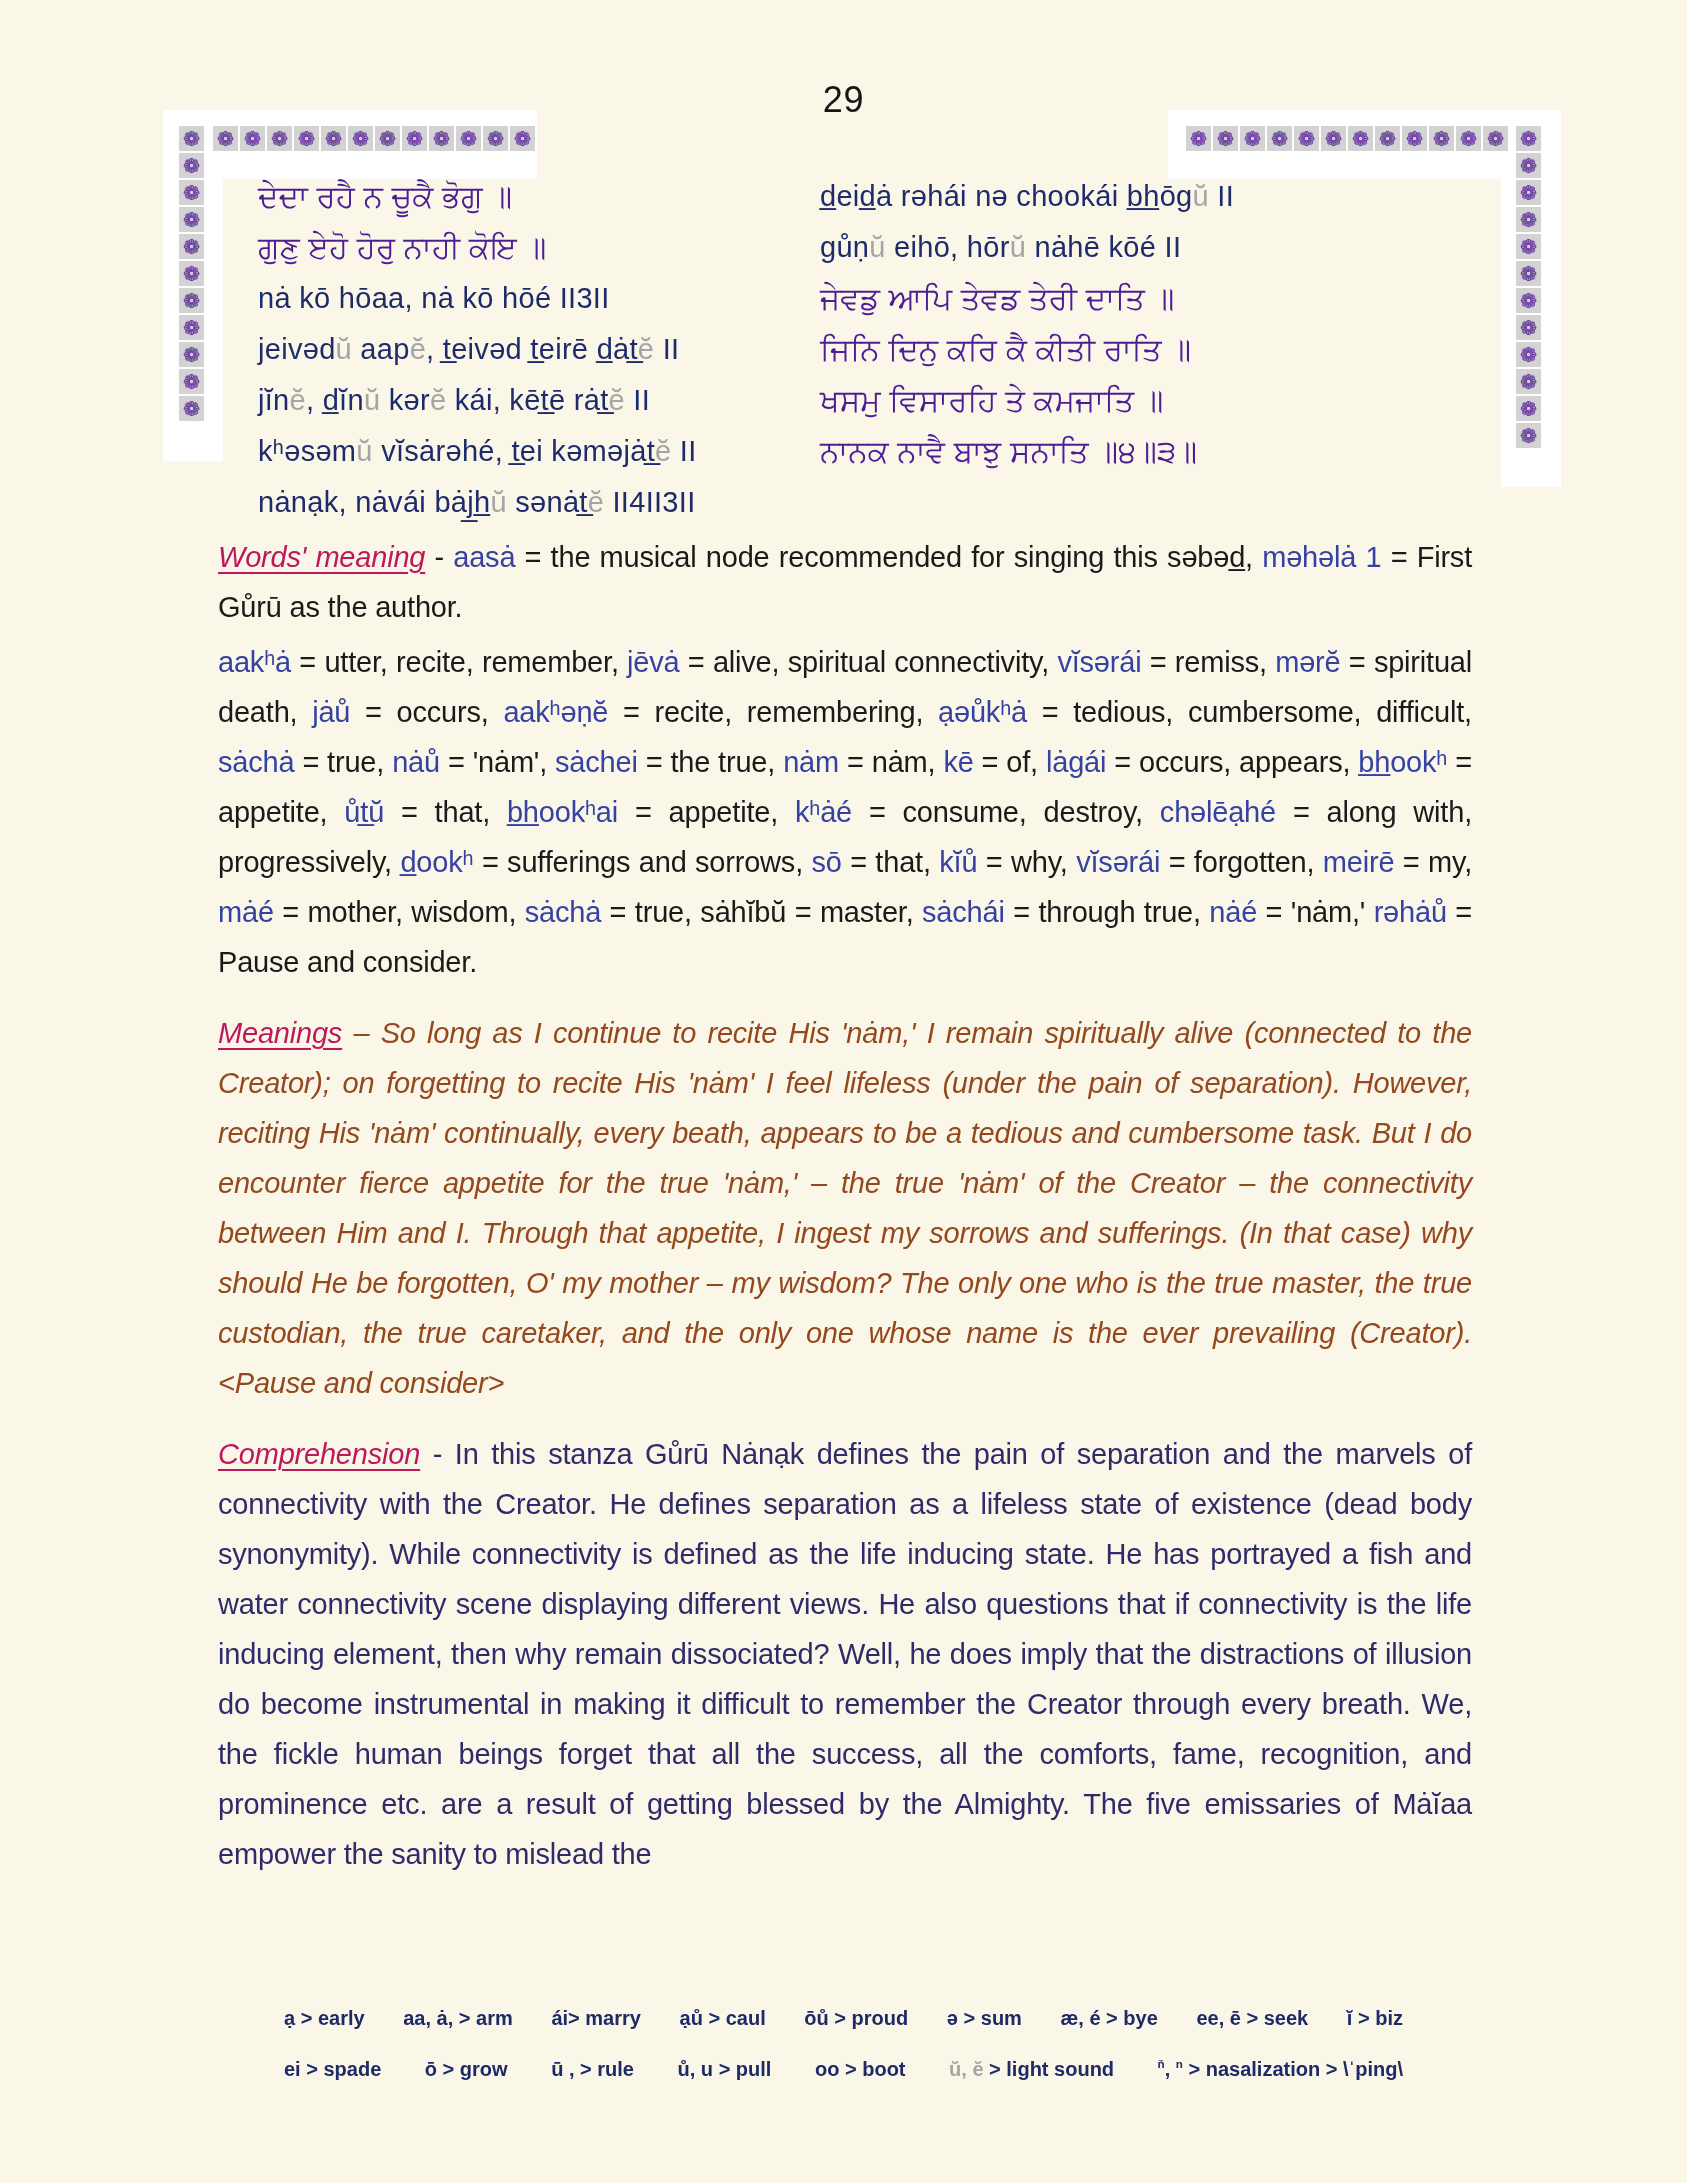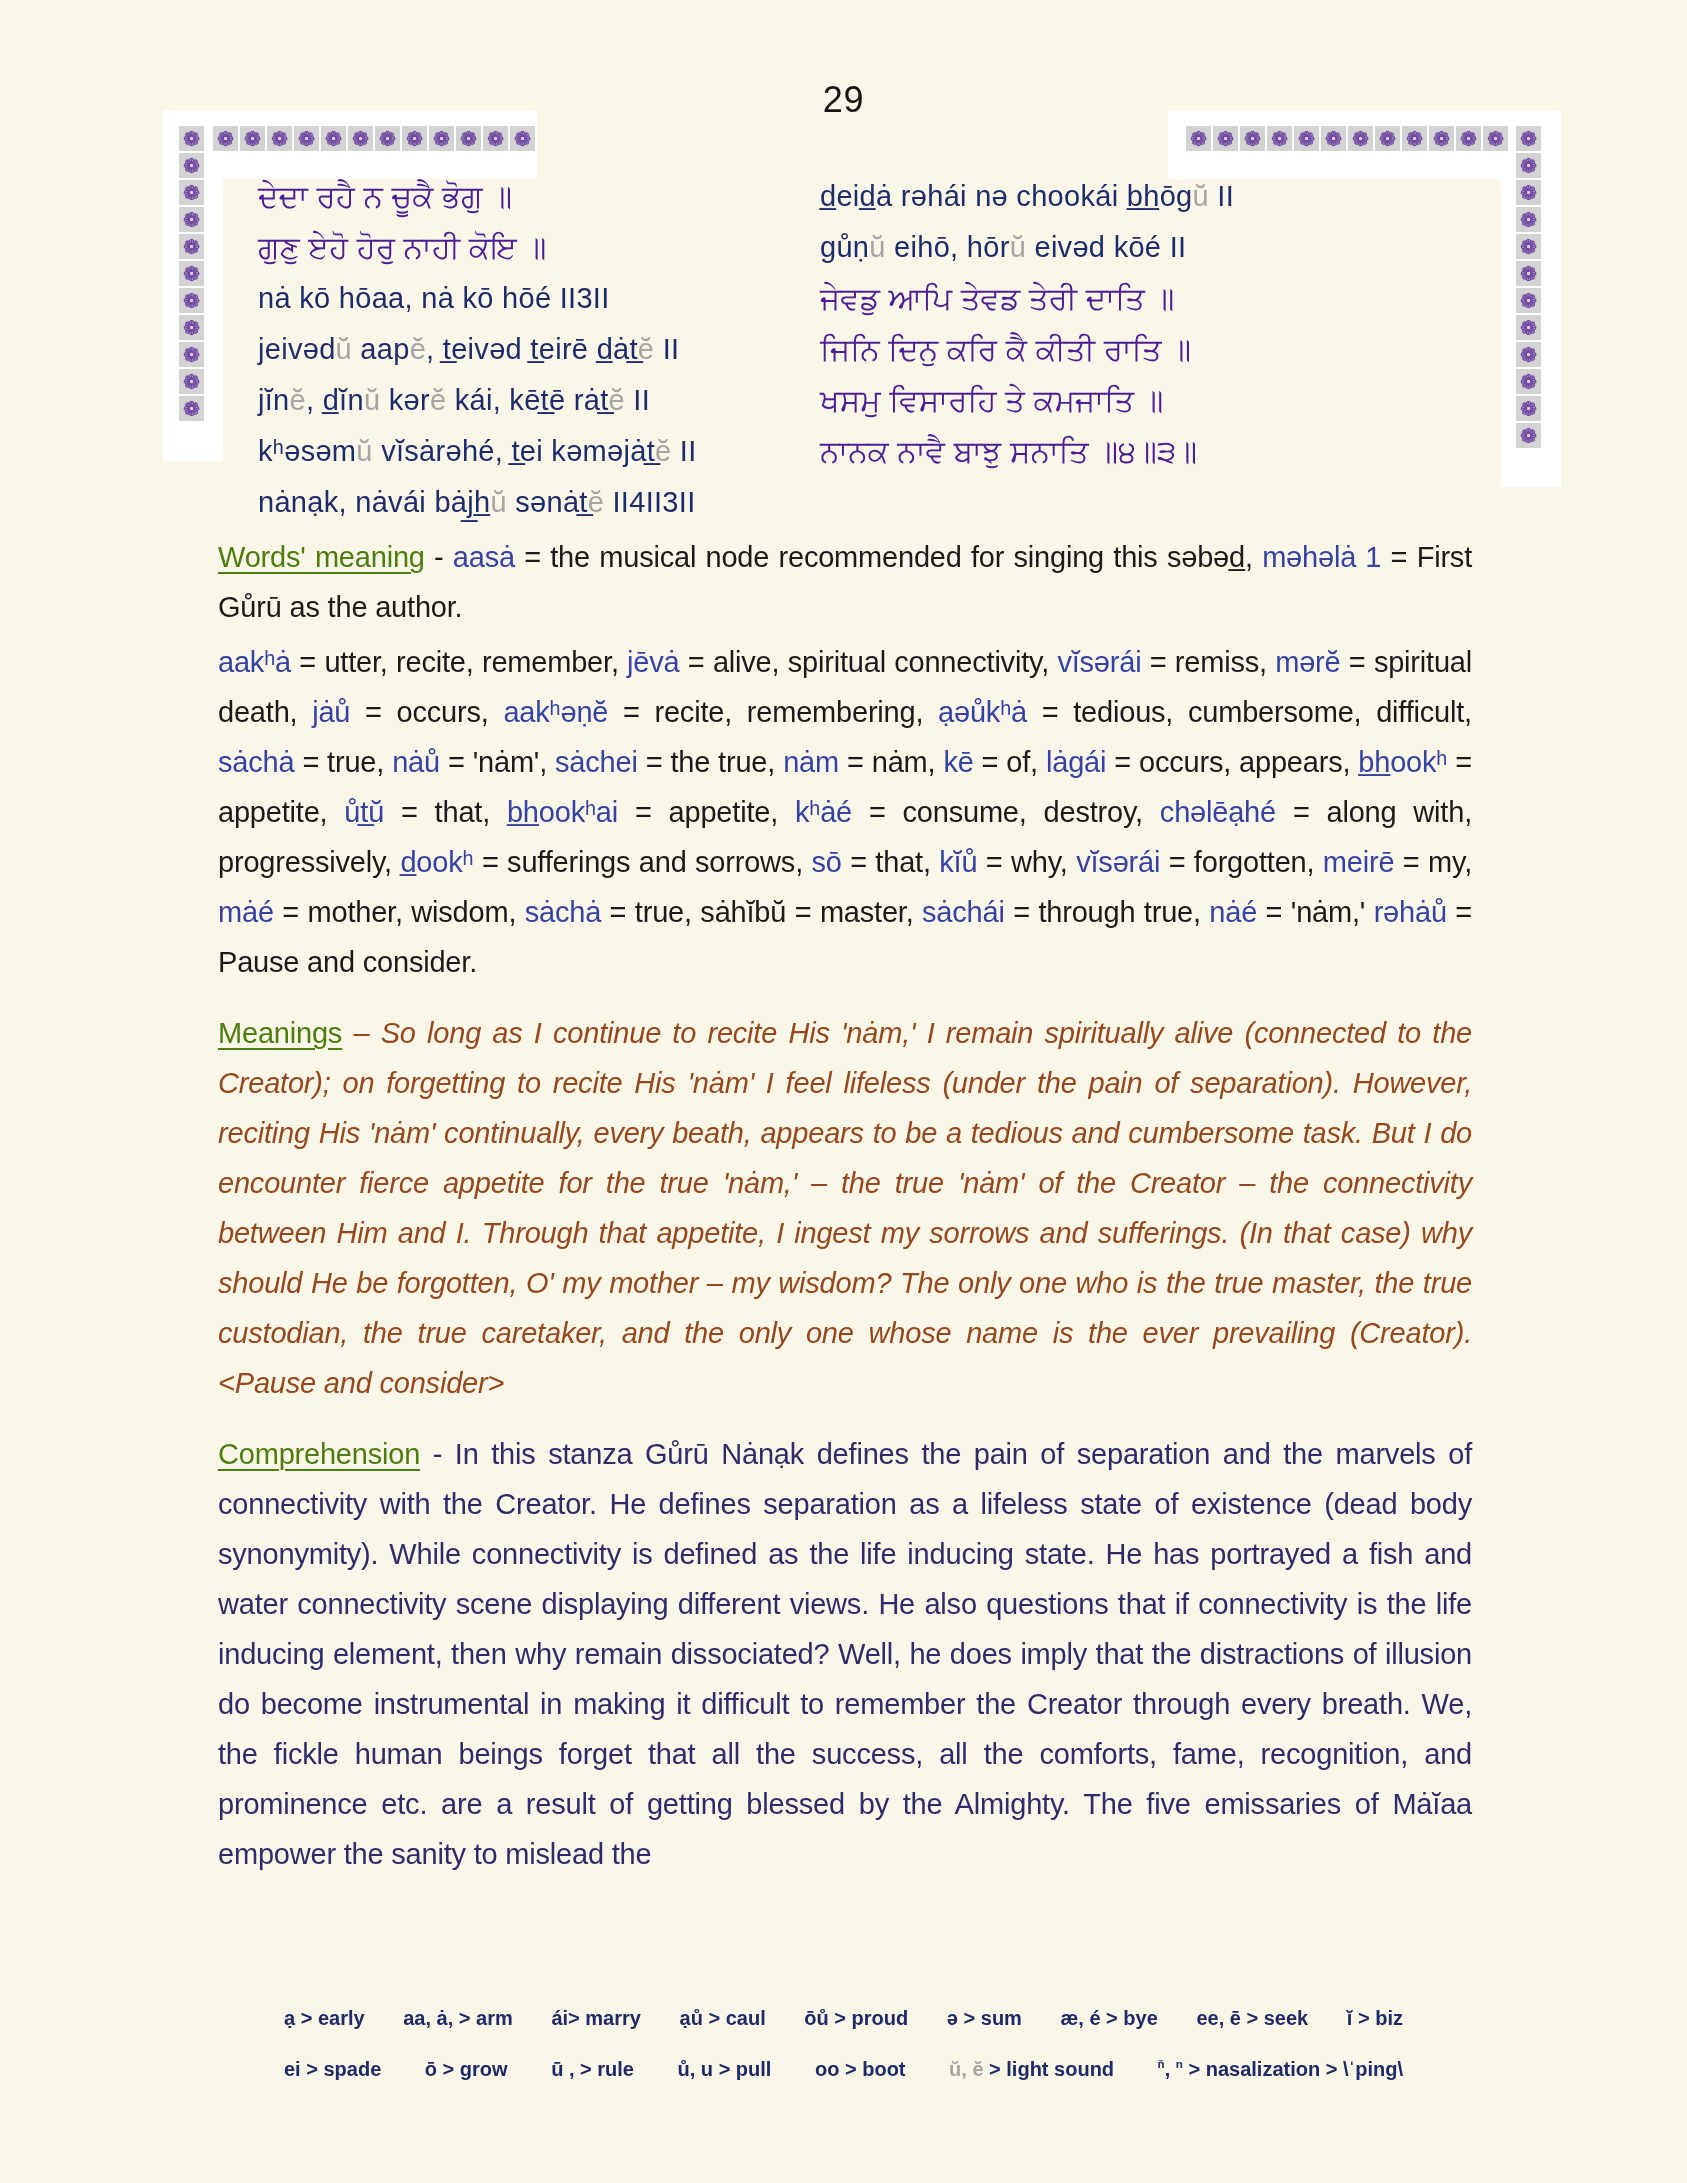--- a/index.html
+++ b/index.html
@@ -50,24 +50,25 @@
     position:absolute;left:218px;top:532px;width:1254px;
     font-size:29px;line-height:50px;text-align:justify;
     letter-spacing:-0.2px;
   }
   .content p{margin:0 0 5.3px 0;}
   p.meanings{margin-top:21px;}
   p.comprehension{margin-top:21px;}
   .seg-g{color:#A5A5A5;}
   .seg-b{color:#3542A3;}
   .seg-lbl{
-    color:#4d7c0f;
+    color:#be185d;
     text-decoration:underline;
     text-decoration-thickness:2px;
     text-underline-offset:5.3px;
+    font-style:italic;
   }
   .seg-br{color:#95481D;font-style:italic;}
   .seg-nv{color:#2F2B6A;}
   .seg-sup{vertical-align:super;font-size:58%;line-height:0;}
   
   .pron{
     position:absolute;left:284px;right:284px;top:2007px;
     font-size:20px;font-weight:bold;color:#1D2A66;
   }
   .pron-row{display:flex;justify-content:space-between;align-items:baseline;}
@@ -137,21 +138,21 @@
     <span class="fcell">❁</span>
     <span class="fcell">❁</span>
     <span class="fcell">❁</span>
     <span class="fcell">❁</span>
   </div>
 
 <div class="shabad" id="shabad-rows">
     <div class="gurmukhi">ਦੇਦਾ ਰਹੈ ਨ ਚੂਕੈ ਭੋਗੁ ॥</div>
     <div class="translit"><span>d̲eid̲ȧ rəhái nə chookái b̲h̲ōg</span><span class="seg-g">ŭ</span><span> II</span></div>
     <div class="gurmukhi">ਗੁਣੁ ਏਹੋ ਹੋਰੁ ਨਾਹੀ ਕੋਇ ॥</div>
-    <div class="translit"><span>gůṇ</span><span class="seg-g">ŭ</span><span> eihō, hōr</span><span class="seg-g">ŭ</span><span> eivəd kōé II</span></div>
+    <div class="translit"><span>gůṇ</span><span class="seg-g">ŭ</span><span> eihō, hōr</span><span class="seg-g">ŭ</span><span> nȧhē kōé II</span></div>
     <div class="translit"><span>nȧ kō hōaa, nȧ kō hōé II3II</span></div>
     <div class="gurmukhi">ਜੇਵਡੁ ਆਪਿ ਤੇਵਡ ਤੇਰੀ ਦਾਤਿ ॥</div>
     <div class="translit"><span>jeivəd</span><span class="seg-g">ŭ</span><span> aap</span><span class="seg-g">ĕ</span><span>, t̲eivəd t̲eirē d̲ȧt̲</span><span class="seg-g">ĕ</span><span> II</span></div>
     <div class="gurmukhi">ਜਿਨਿ ਦਿਨੁ ਕਰਿ ਕੈ ਕੀਤੀ ਰਾਤਿ ॥</div>
     <div class="translit"><span>jĭn</span><span class="seg-g">ĕ</span><span>, d̲ĭn</span><span class="seg-g">ŭ</span><span> kər</span><span class="seg-g">ĕ</span><span> kái, kēt̲ē rȧt̲</span><span class="seg-g">ĕ</span><span> II</span></div>
     <div class="gurmukhi">ਖਸਮੁ ਵਿਸਾਰਹਿ ਤੇ ਕਮਜਾਤਿ ॥</div>
     <div class="translit"><span>kʰəsəm</span><span class="seg-g">ŭ</span><span> vĭsȧrəhé, t̲ei kəməjȧt̲</span><span class="seg-g">ĕ</span><span> II</span></div>
     <div class="gurmukhi">ਨਾਨਕ ਨਾਵੈ ਬਾਝੁ ਸਨਾਤਿ ॥੪॥੩॥</div>
     <div class="translit"><span>nȧnạk, nȧvái bȧj̲h̲</span><span class="seg-g">ŭ</span><span> sənȧt̲</span><span class="seg-g">ĕ</span><span> II4II3II</span></div>
   </div>

